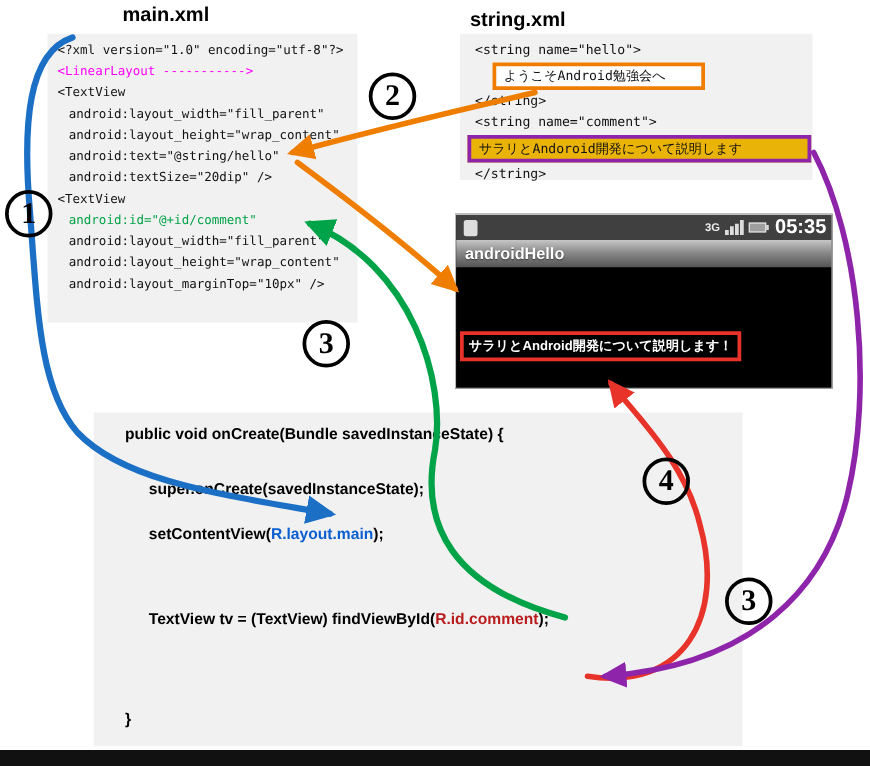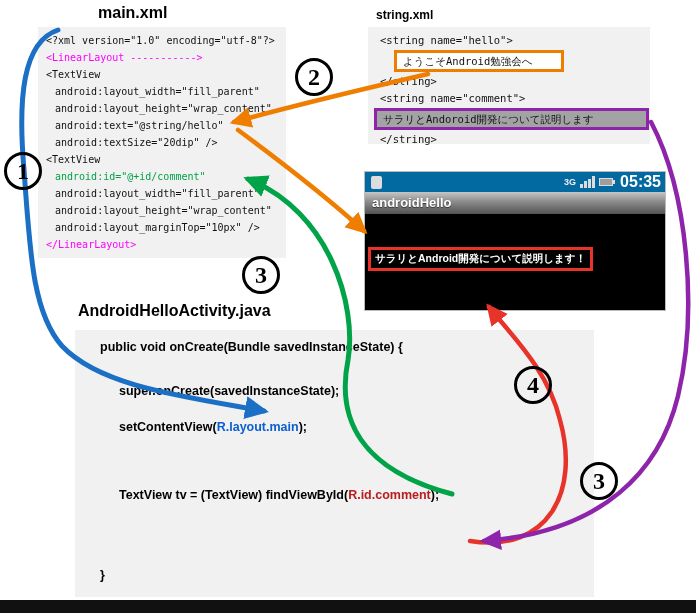--- a/index.html
+++ b/index.html
@@ -4,57 +4,57 @@
 <style>
   *{margin:0;padding:0;box-sizing:border-box}
   html,body{background:#fff}
   body{font-family:"Liberation Sans",sans-serif}
   .canvas{position:relative;width:696px;height:613px;background:#fff;overflow:hidden}
 
   .arrows{position:absolute;left:0;top:0;width:696px;height:613px;z-index:5;pointer-events:none}
 
   .title{position:absolute;font-weight:bold;color:#000;z-index:2;white-space:nowrap}
   .main-xml-title{left:98px;top:4px;font-size:16px}
-  .string-xml-title{left:376px;top:8px;font-size:12px}
+  .string-xml-title{left:376px;top:8px;font-size:16px}
   .java-title{left:78px;top:302px;font-size:16px}
 
   .code-block{position:absolute;background:#f1f1f1;z-index:1;color:#111}
   .main-xml-block{left:38px;top:27px;width:248px;height:231px;padding:5px 8px;
     font-family:"DejaVu Sans Mono",monospace;font-size:10px;line-height:17px}
   .cl{white-space:nowrap}
   .cl.ind{padding-left:9px}
   .cl.magenta{color:#ff00ff}
   .cl.green{color:#00a347}
 
   .string-xml-block{left:368px;top:27px;width:282px;height:117px;padding:5px 0 0 12px;
     font-family:"DejaVu Sans Mono",monospace;font-size:10.5px;line-height:17px;overflow:visible}
   .orange-box{display:inline-block;min-width:170px;margin:1px 0 1px 14px;border:3px solid #ef7d00;
     padding:1px 6px;line-height:14px;background:#fff;white-space:nowrap}
   .purple-box{display:block;width:275px;margin:1px 0 1px -6px;border:3px solid #8e24aa;
-    padding:1px 6px;line-height:14px;background:#a3a3a3;white-space:nowrap}
+    padding:1px 6px;line-height:14px;background:#eab308;white-space:nowrap}
 
   .phone{position:absolute;left:364px;top:171px;width:302px;height:140px;background:#000;
     z-index:2;border:1px solid #bbb}
-  .statusbar{height:20px;background:#0369a1;display:flex;align-items:center;padding:0 4px;color:#fff}
+  .statusbar{height:20px;background:#404040;display:flex;align-items:center;padding:0 4px;color:#fff}
   .notif-icon{width:11px;height:13px;background:#ddd;border-radius:2px;margin-left:2px}
   .sb-right{margin-left:auto;display:flex;align-items:center;gap:4px}
   .net{font-size:9px;font-weight:bold;color:#eee;letter-spacing:0}
   .sig{display:flex;align-items:flex-end;gap:1px;height:12px}
   .sig i{display:block;width:3px;background:#ddd}
   .sig i:nth-child(1){height:4px}.sig i:nth-child(2){height:7px}
   .sig i:nth-child(3){height:9px}.sig i:nth-child(4){height:12px}
   .batt{width:14px;height:8px;border:1px solid #ddd;background:#9e9e9e;position:relative;margin-right:3px}
   .batt:after{content:"";position:absolute;right:-3px;top:1px;width:2px;height:4px;background:#ddd}
   .time{font-size:16px;font-weight:bold}
   .phone-title{height:22px;background:linear-gradient(#c6c6c6,#8a8a8a 45%,#535353);color:#fff;
     font-weight:bold;font-size:13px;line-height:22px;padding-left:7px;text-shadow:0 1px 1px #333}
   .phone-body{height:96px;background:#000;padding:8px 3px 0}
   .hello-box{border:3px solid #ef7d00;color:#fff;font-weight:bold;font-size:15px;
     padding:2px 4px;white-space:nowrap;overflow:hidden}
-  .comment-box{display:inline-block;margin-top:7px;border:3px solid #e8332a;color:#fff;
+  .comment-box{display:inline-block;margin-top:25px;border:3px solid #e8332a;color:#fff;
     font-size:10.5px;font-weight:bold;padding:2px 4px;white-space:nowrap}
 
   .java-block{left:75px;top:330px;width:519px;height:267px}
   .jl{position:absolute;font-weight:bold;font-size:12.5px;color:#000;white-space:nowrap}
   .jl1{left:25px;top:10px}
   .jl2{left:44px;top:54px}
   .jl3{left:44px;top:90px}
   .jl4{left:44px;top:158px}
   .jl5{left:42px;top:196px}
   .jl6{left:25px;top:238px}
@@ -100,36 +100,34 @@
     <path d="M 58 30 C 22 42, 18 100, 24 170 C 30 250, 32 312, 62 346 C 100 386, 180 396, 264 411" fill="none" stroke-width="5" stroke-linecap="round" marker-end="url(#mb)" stroke="#1b6fc4"></path>
     <path d="M 428 74 C 350 92, 296 105, 234 122" fill="none" stroke-width="4.5" stroke-linecap="round" marker-end="url(#mo)" stroke="#ef7d00"></path>
     <path d="M 238 130 C 292 170, 330 200, 364 231" fill="none" stroke-width="4.5" stroke-linecap="round" marker-end="url(#mo)" stroke="#ef7d00"></path>
     <path d="M 452 494 C 362 470, 336 420, 348 360 C 357 306, 330 212, 248 179" fill="none" stroke-width="5" stroke-linecap="round" marker-end="url(#mg)" stroke="#00a347"></path>
     <path d="M 470 541 C 548 553, 580 492, 560 420 C 548 370, 512 336, 489 307" fill="none" stroke-width="4.5" stroke-linecap="round" marker-end="url(#mr)" stroke="#e8332a"></path>
     <path d="M 651 122 C 688 192, 698 312, 678 396 C 660 470, 604 532, 484 541" fill="none" stroke-width="4.5" stroke-linecap="round" marker-end="url(#mp)" stroke="#8e24aa"></path>
   </svg>
 
   <div class="title main-xml-title">main.xml</div>
   <div class="title string-xml-title">string.xml</div>
-  <div class="title java-title">AndroidHelloActivity.java</div>
 
   <div class="code-block main-xml-block">
     <div class="cl">&lt;?xml version="1.0" encoding="utf-8"?&gt;</div>
     <div class="cl magenta">&lt;LinearLayout -----------&gt;</div>
     <div class="cl">&lt;TextView</div>
     <div class="cl ind">android:layout_width="fill_parent"</div>
     <div class="cl ind">android:layout_height="wrap_content"</div>
     <div class="cl ind">android:text="@string/hello"</div>
     <div class="cl ind">android:textSize="20dip" /&gt;</div>
     <div class="cl">&lt;TextView</div>
     <div class="cl ind green">android:id="@+id/comment"</div>
     <div class="cl ind">android:layout_width="fill_parent"</div>
     <div class="cl ind">android:layout_height="wrap_content"</div>
     <div class="cl ind">android:layout_marginTop="10px" /&gt;</div>
-    <div class="cl magenta">&lt;/LinearLayout&gt;</div>
   </div>
 
   <div class="code-block string-xml-block">
     <div class="cl">&lt;string name="hello"&gt;</div>
     <div class="orange-box">
       <span>ようこそAndroid勉強会へ</span>
     </div>
     <div class="cl">&lt;/string&gt;</div>
     <div class="cl">&lt;string name="comment"&gt;</div>
     <div class="purple-box">

